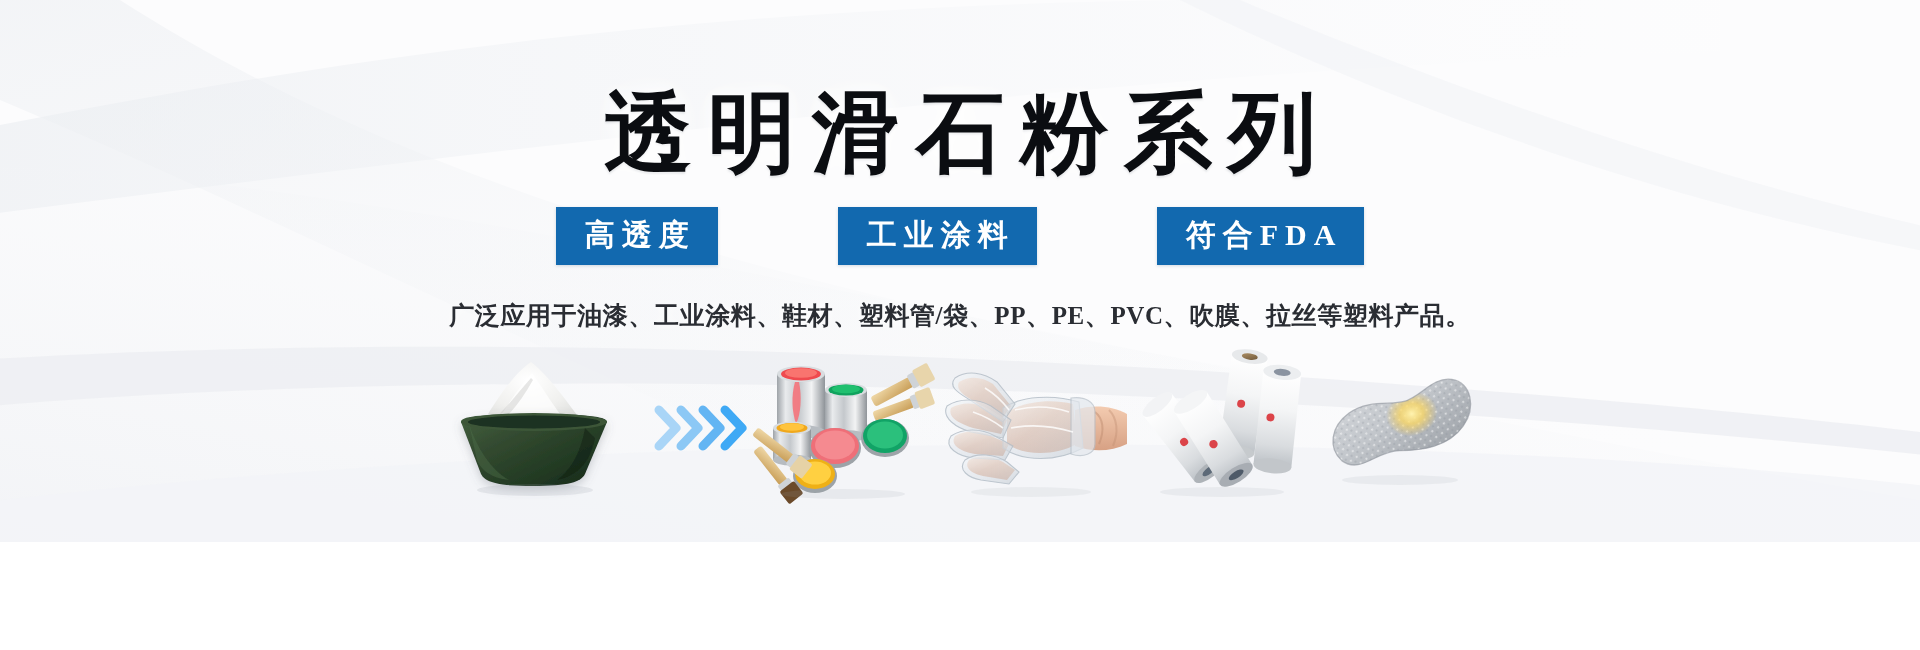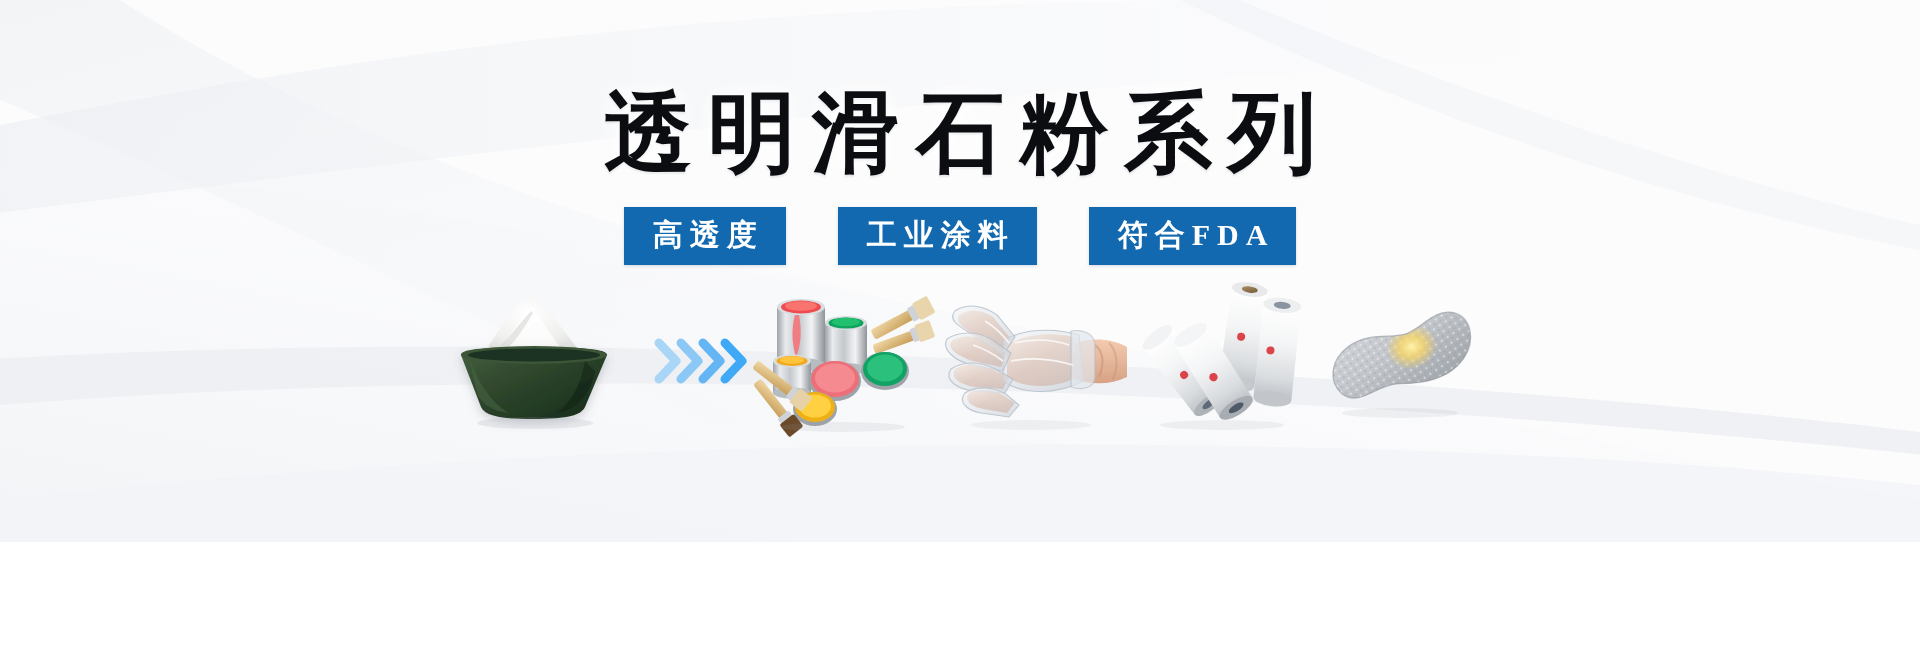--- a/index.html
+++ b/index.html
@@ -32,21 +32,21 @@
     color:#0b0d11;
     line-height:1.08;
     white-space:nowrap;
     text-shadow:0 0 18px rgba(255,255,255,.95),0 0 34px rgba(255,255,255,.8),0 2px 2px rgba(90,100,115,.22);
   }
 
   .badges{
     margin-top:26px;
     display:flex;
     align-items:center;
-    gap:52px;
+    gap:120px;
   }
   .badge{
     background:#1269af;
     color:#ffffff;
     font-size:30px;
     font-weight:700;
     letter-spacing:7px;
     text-indent:7px;
     padding:9px 22px 11px 22px;
     white-space:nowrap;
@@ -115,20 +115,21 @@
   <div class="content">
 
     <div class="title">透明滑石粉系列</div>
 
     <div class="badges">
       <div class="badge">高透度</div>
       <div class="badge">工业涂料</div>
       <div class="badge">符合FDA</div>
     </div>
 
+    <div class="subtitle">广泛应用于油漆、工业涂料、鞋材、塑料管/袋、PP、PE、PVC、吹膜、拉丝等塑料产品。</div>
 
     <div class="products">
 
       <div class="prod p-bowl">
         <svg width="210" height="150" viewBox="0 0 210 150">
           <defs>
             <linearGradient id="bowlG" x1="0" y1="0" x2="1" y2="1">
               <stop offset="0%" stop-color="#44613f"></stop>
               <stop offset="35%" stop-color="#32492f"></stop>
               <stop offset="70%" stop-color="#223a23"></stop>

